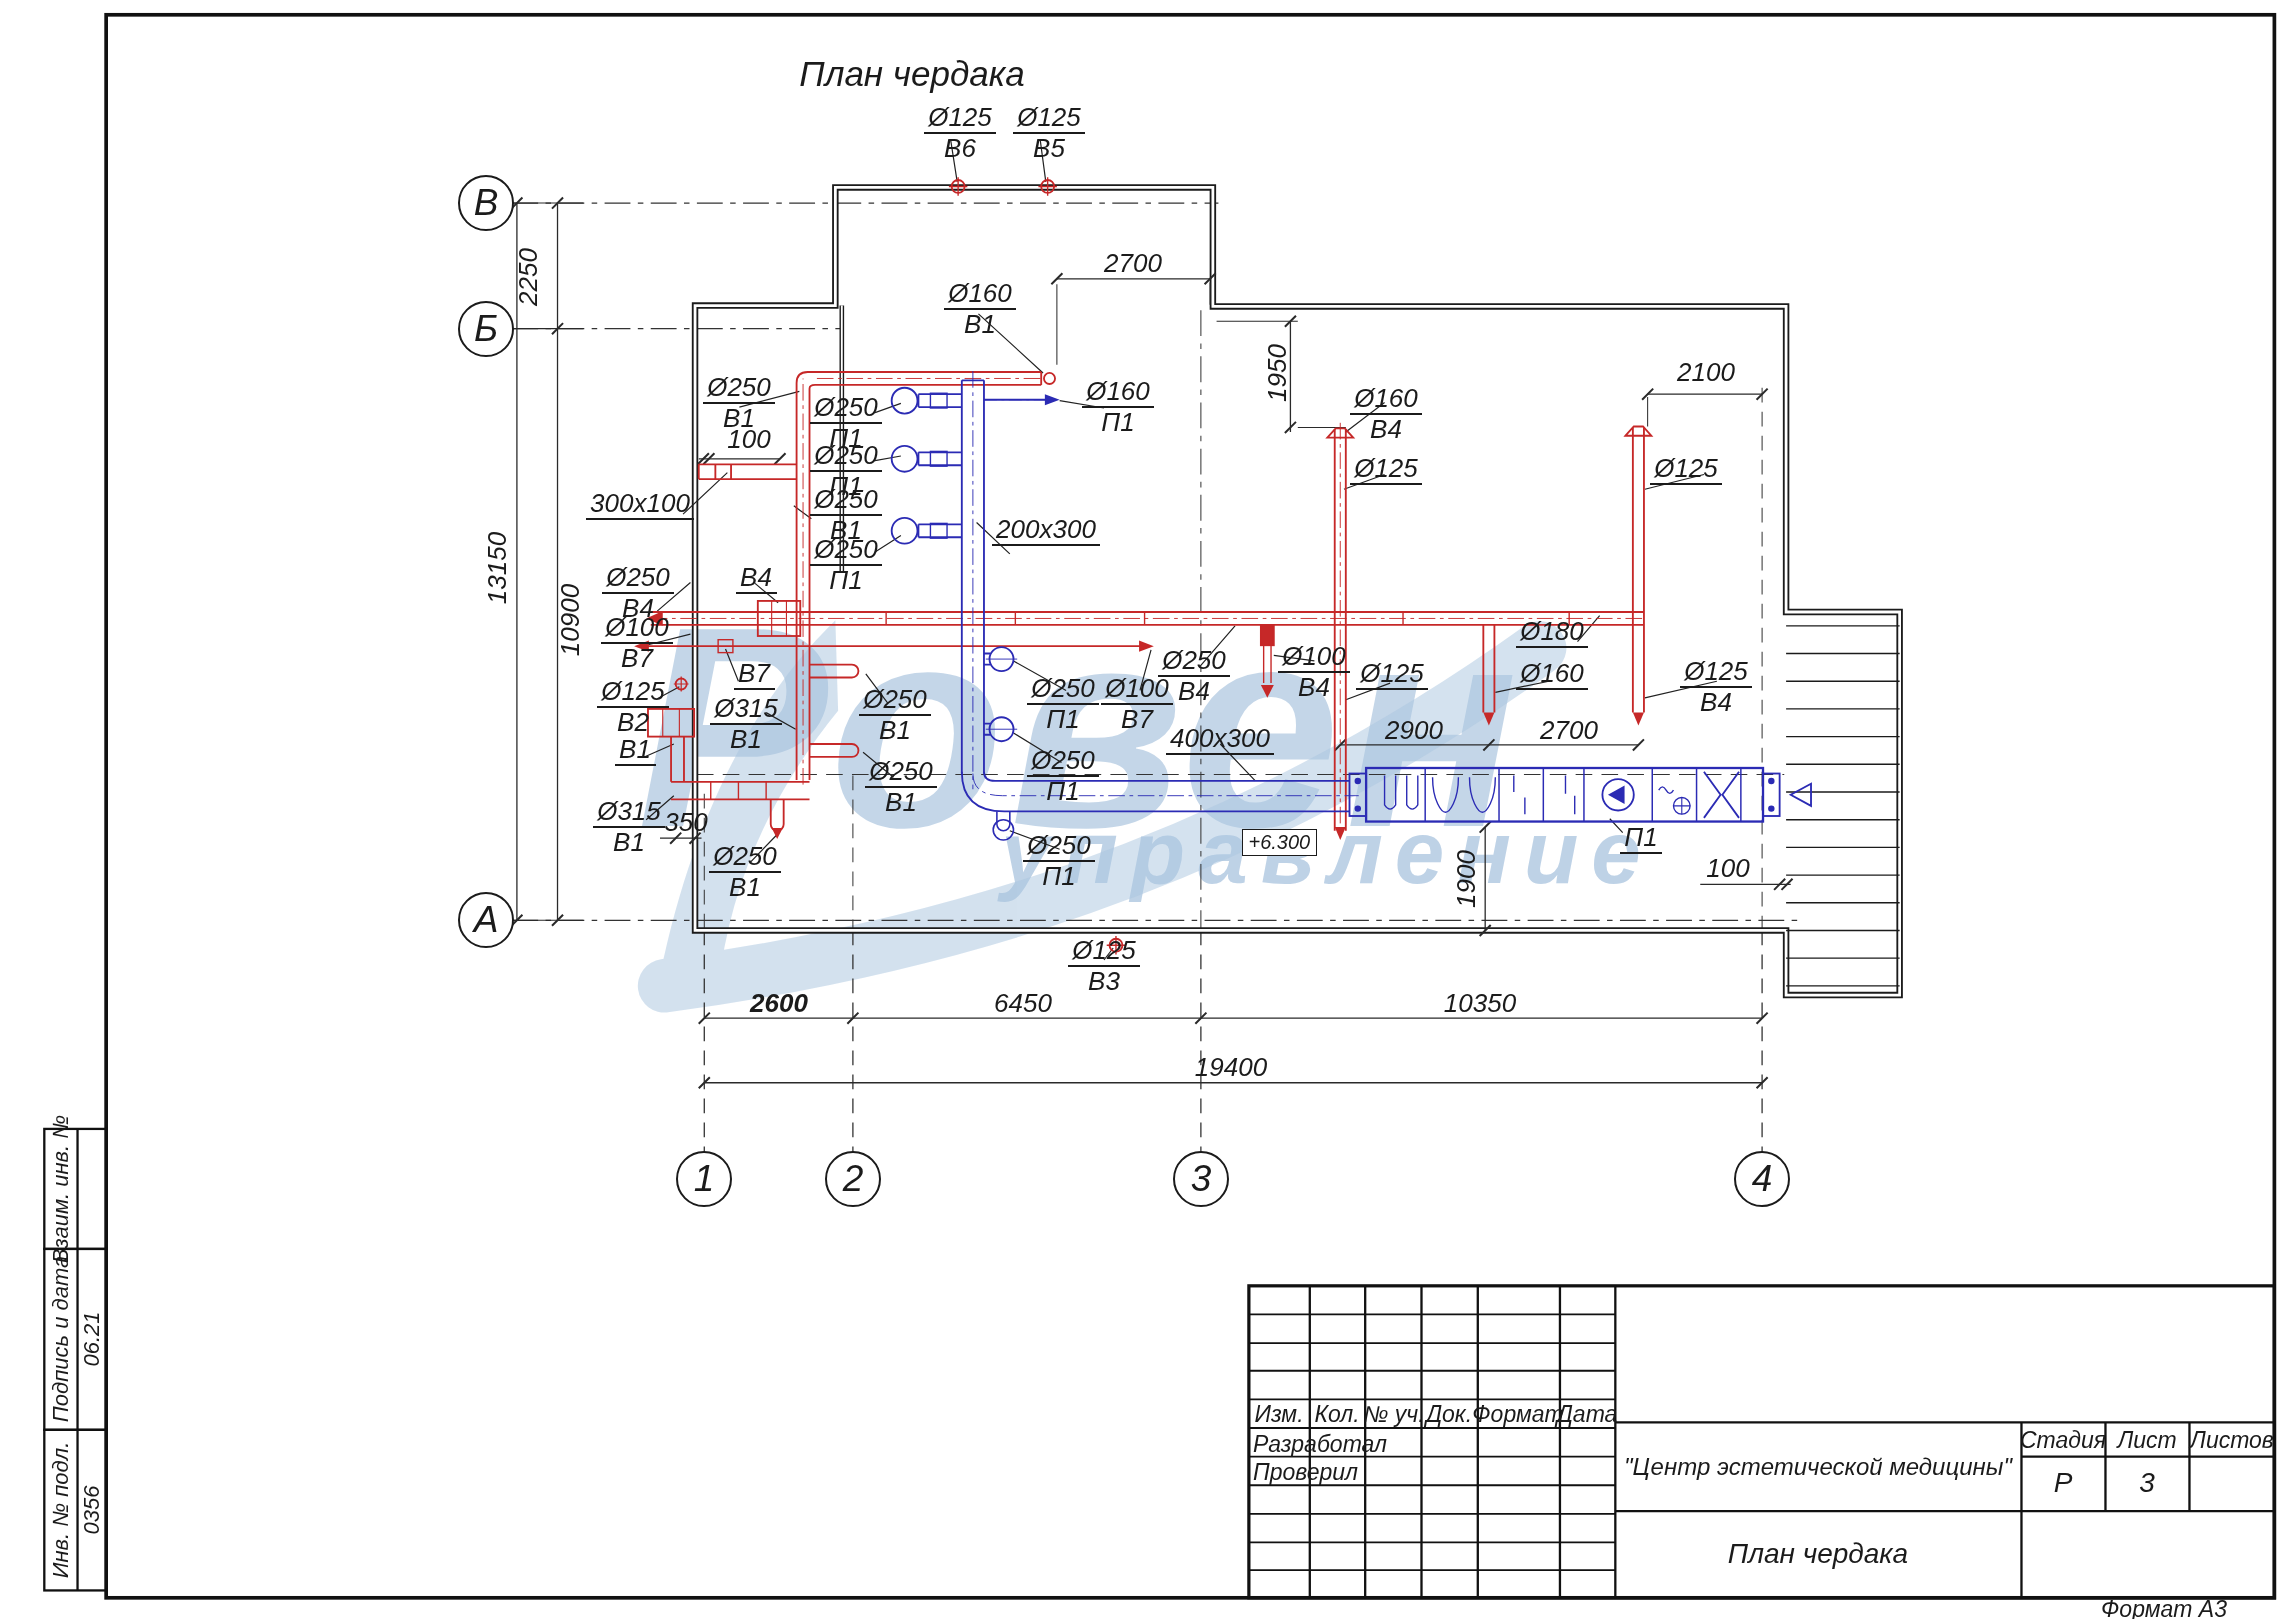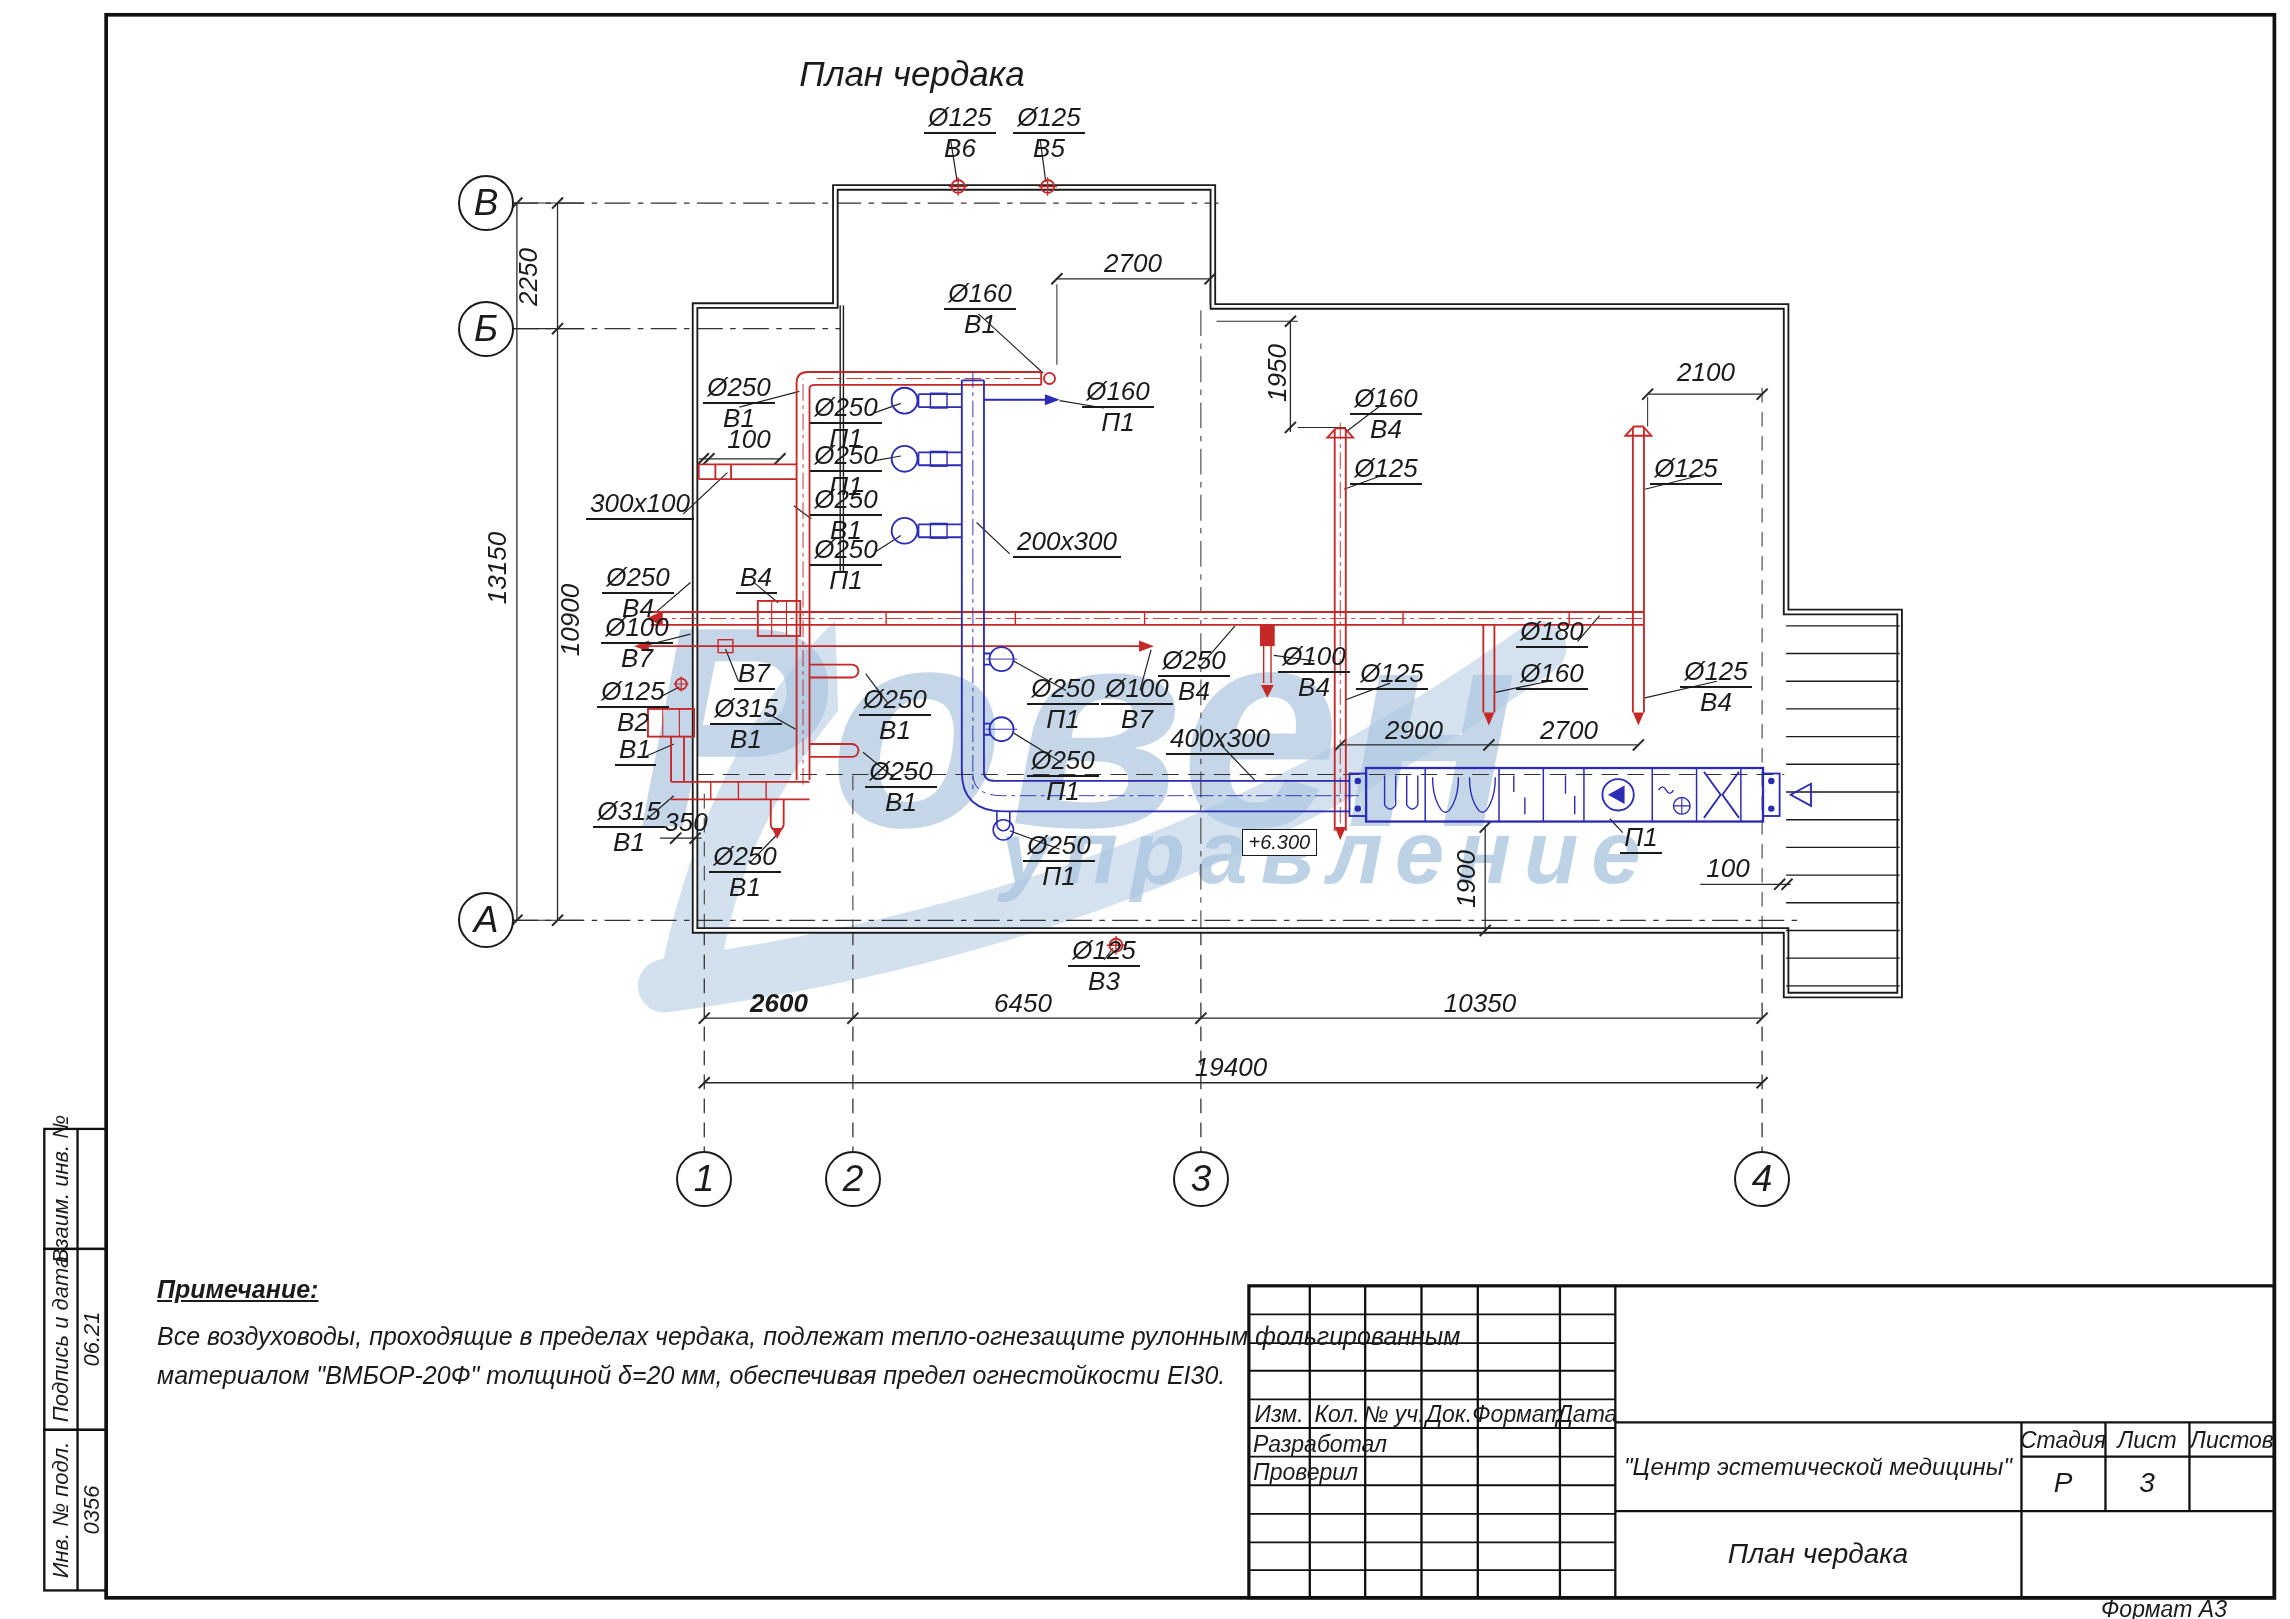--- a/index.html
+++ b/index.html
@@ -281,21 +281,21 @@
 
   <div class="lbl" style="left:903px;top:103px;"><span class="d">Ø125</span><span class="s">В6</span></div>
   <div class="lbl" style="left:992px;top:103px;"><span class="d">Ø125</span><span class="s">В5</span></div>
   <div class="lbl" style="left:923px;top:279px;"><span class="d">Ø160</span><span class="s">В1</span></div>
   <div class="lbl" style="left:1061px;top:377px;"><span class="d">Ø160</span><span class="s">П1</span></div>
   <div class="lbl" style="left:682px;top:373px;"><span class="d">Ø250</span><span class="s">В1</span></div>
   <div class="lbl" style="left:789px;top:393px;"><span class="d">Ø250</span><span class="s">П1</span></div>
   <div class="lbl" style="left:789px;top:441px;"><span class="d">Ø250</span><span class="s">П1</span></div>
   <div class="lbl" style="left:789px;top:485px;"><span class="d">Ø250</span><span class="s">В1</span></div>
   <div class="lbl" style="left:789px;top:535px;"><span class="d">Ø250</span><span class="s">П1</span></div>
-  <div class="lbl" style="left:989px;top:527px;margin-left:21px;"><span class="d">200x300</span></div>
+  <div class="lbl" style="left:989px;top:515px;"><span class="d">200x300</span></div>
   <div class="lbl" style="left:583px;top:489px;"><span class="d">300x100</span></div>
   <div class="lbl" style="left:1329px;top:384px;"><span class="d">Ø160</span><span class="s">В4</span></div>
   <div class="lbl" style="left:1329px;top:454px;"><span class="d">Ø125</span></div>
   <div class="lbl" style="left:1629px;top:454px;"><span class="d">Ø125</span></div>
   <div class="lbl" style="left:581px;top:563px;"><span class="d">Ø250</span><span class="s">В4</span></div>
   <div class="lbl" style="left:699px;top:563px;"><span class="d">В4</span></div>
   <div class="lbl" style="left:580px;top:613px;"><span class="d">Ø100</span><span class="s">В7</span></div>
   <div class="lbl" style="left:697px;top:659px;"><span class="d">В7</span></div>
   <div class="lbl" style="left:576px;top:677px;"><span class="d">Ø125</span><span class="s">В2</span></div>
   <div class="lbl" style="left:578px;top:735px;"><span class="d">В1</span></div>
@@ -311,25 +311,20 @@
   <div class="lbl" style="left:1163px;top:724px;"><span class="d">400x300</span></div>
   <div class="lbl" style="left:1006px;top:746px;"><span class="d">Ø250</span><span class="s">П1</span></div>
   <div class="lbl" style="left:1002px;top:831px;"><span class="d">Ø250</span><span class="s">П1</span></div>
   <div class="lbl" style="left:1335px;top:659px;"><span class="d">Ø125</span></div>
   <div class="lbl" style="left:1495px;top:659px;"><span class="d">Ø160</span></div>
   <div class="lbl" style="left:1659px;top:657px;"><span class="d">Ø125</span><span class="s">В4</span></div>
   <div class="lbl" style="left:1495px;top:617px;"><span class="d">Ø180</span></div>
   <div class="lbl" style="left:1584px;top:823px;"><span class="d">П1</span></div>
   <div class="lbl" style="left:1047px;top:936px;"><span class="d">Ø125</span><span class="s">В3</span></div>
 
-  <div class="note">
-    <div class="note-head">Примечание:</div>
-    <div class="note-line">Все воздуховоды, проходящие в пределах чердака, подлежат тепло-огнезащите рулонным фольгированным</div>
-    <div class="note-line"> материалом "ВМБОР-20Ф" толщиной δ=20 мм, обеспечивая предел огнестойкости EI30.</div>
-  </div>
 
   <div class="side-t" style="left:61px;top:1189px;">Взаим. инв. №</div>
   <div class="side-t" style="left:61px;top:1339px;">Подпись и дата</div>
   <div class="side-t" style="left:92px;top:1339px;">06.21</div>
   <div class="side-t" style="left:61px;top:1510px;">Инв. № подл.</div>
   <div class="side-t" style="left:92px;top:1510px;">0356</div>
 
   <div class="stamp-t" style="left:1279px;top:1414px;">Изм.</div>
   <div class="stamp-t" style="left:1337px;top:1414px;">Кол.</div>
   <div class="stamp-t" style="left:1394px;top:1414px;">№ уч.</div>

